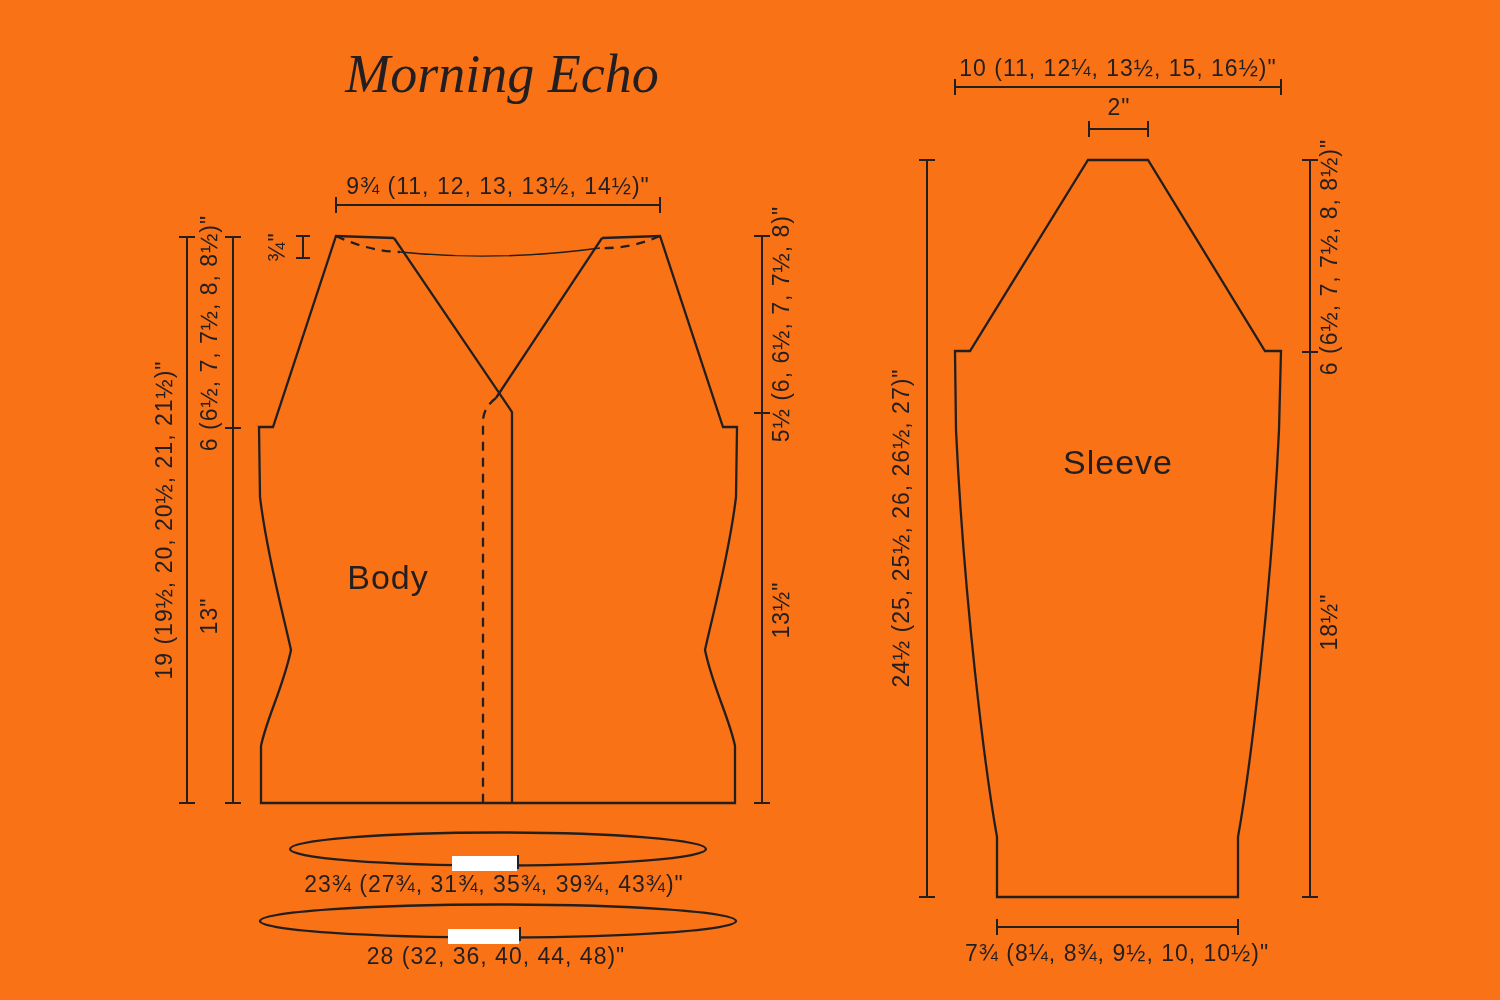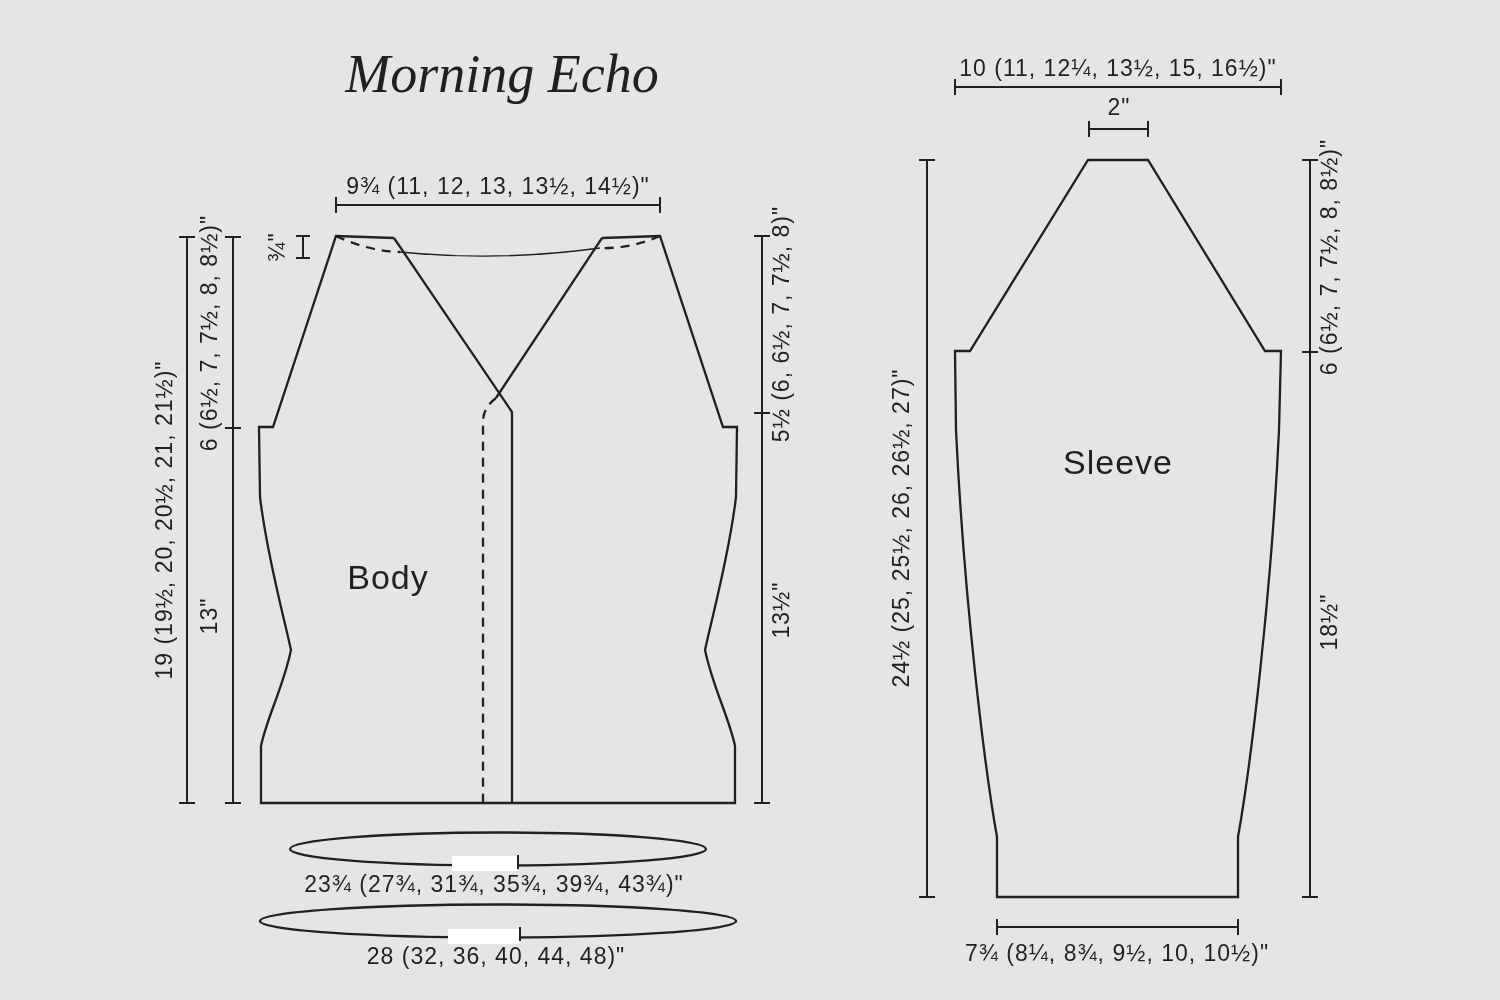--- a/index.html
+++ b/index.html
@@ -7,21 +7,21 @@
     padding: 0;
     background: #ffffff;
     width: 1500px;
     height: 1000px;
     overflow: hidden;
   }
   .schematic-wrap {
     position: relative;
     width: 1500px;
     height: 1000px;
-    background: #e5e5e5;
+    background: #f97316;
   }
   svg { display: block; }
   .outline {
     fill: none;
     stroke: #231f20;
     stroke-width: 2.3;
     stroke-linejoin: miter;
     stroke-linecap: butt;
   }
   .thin-curve {

